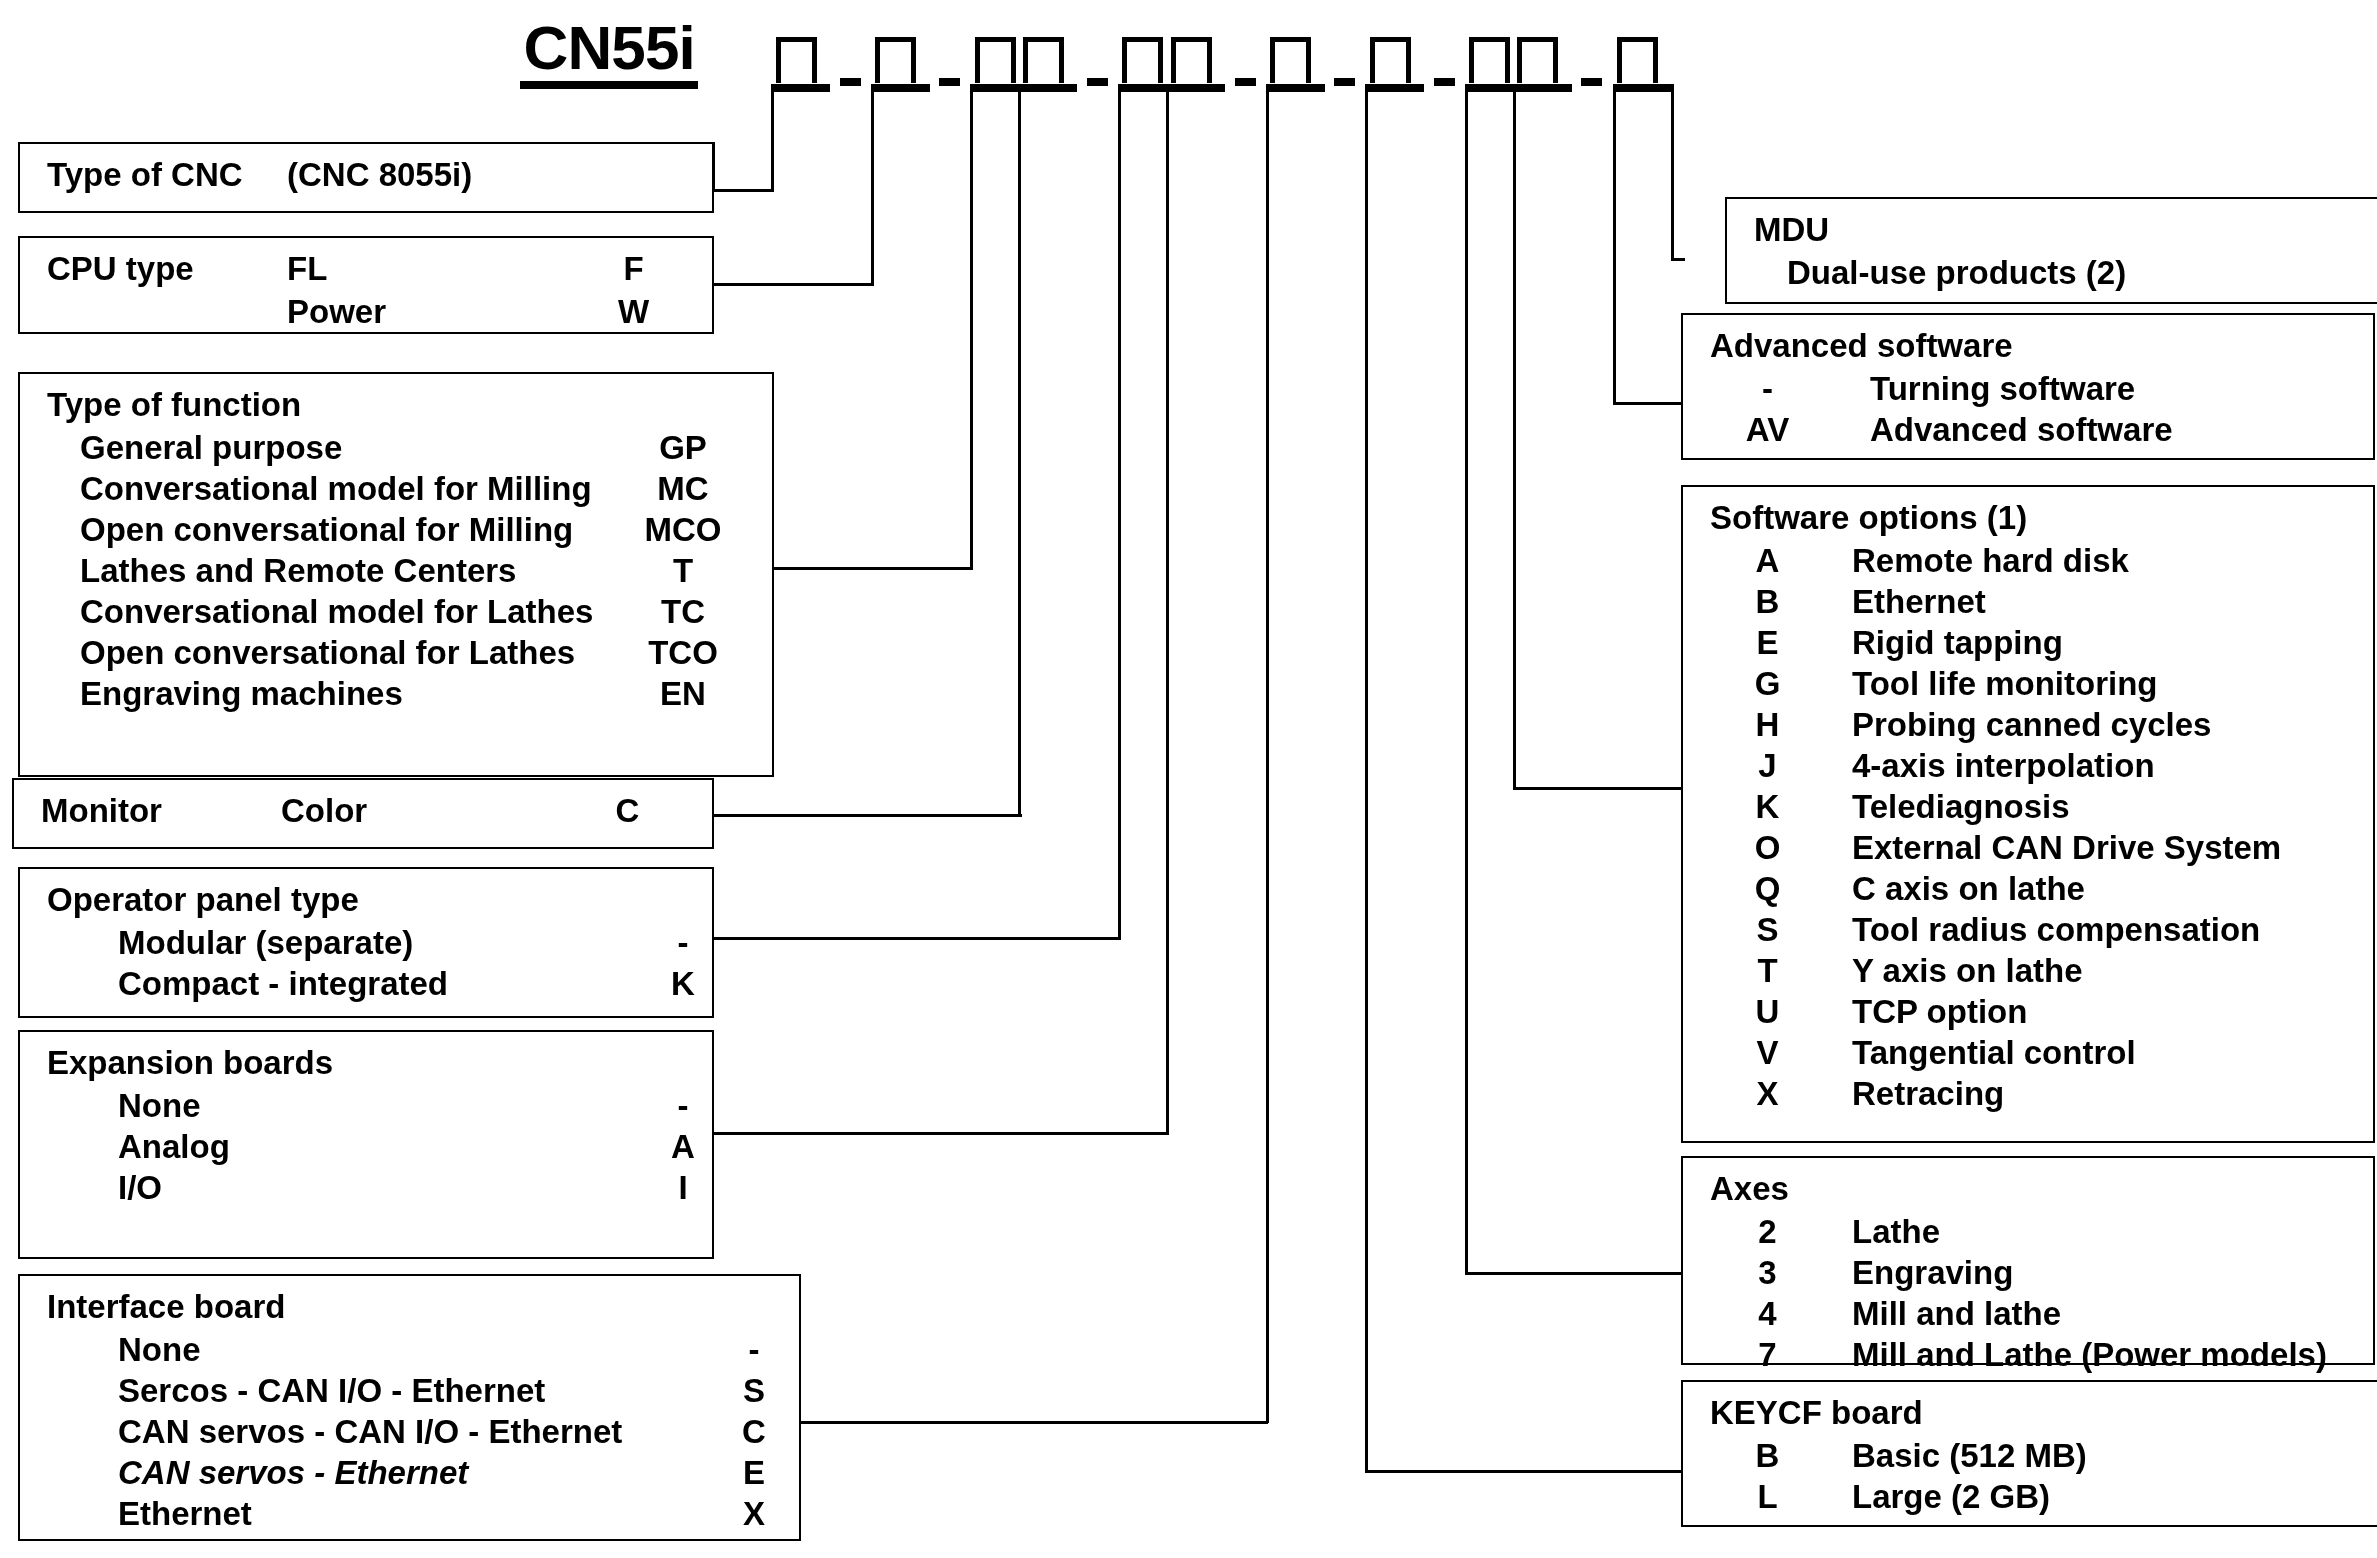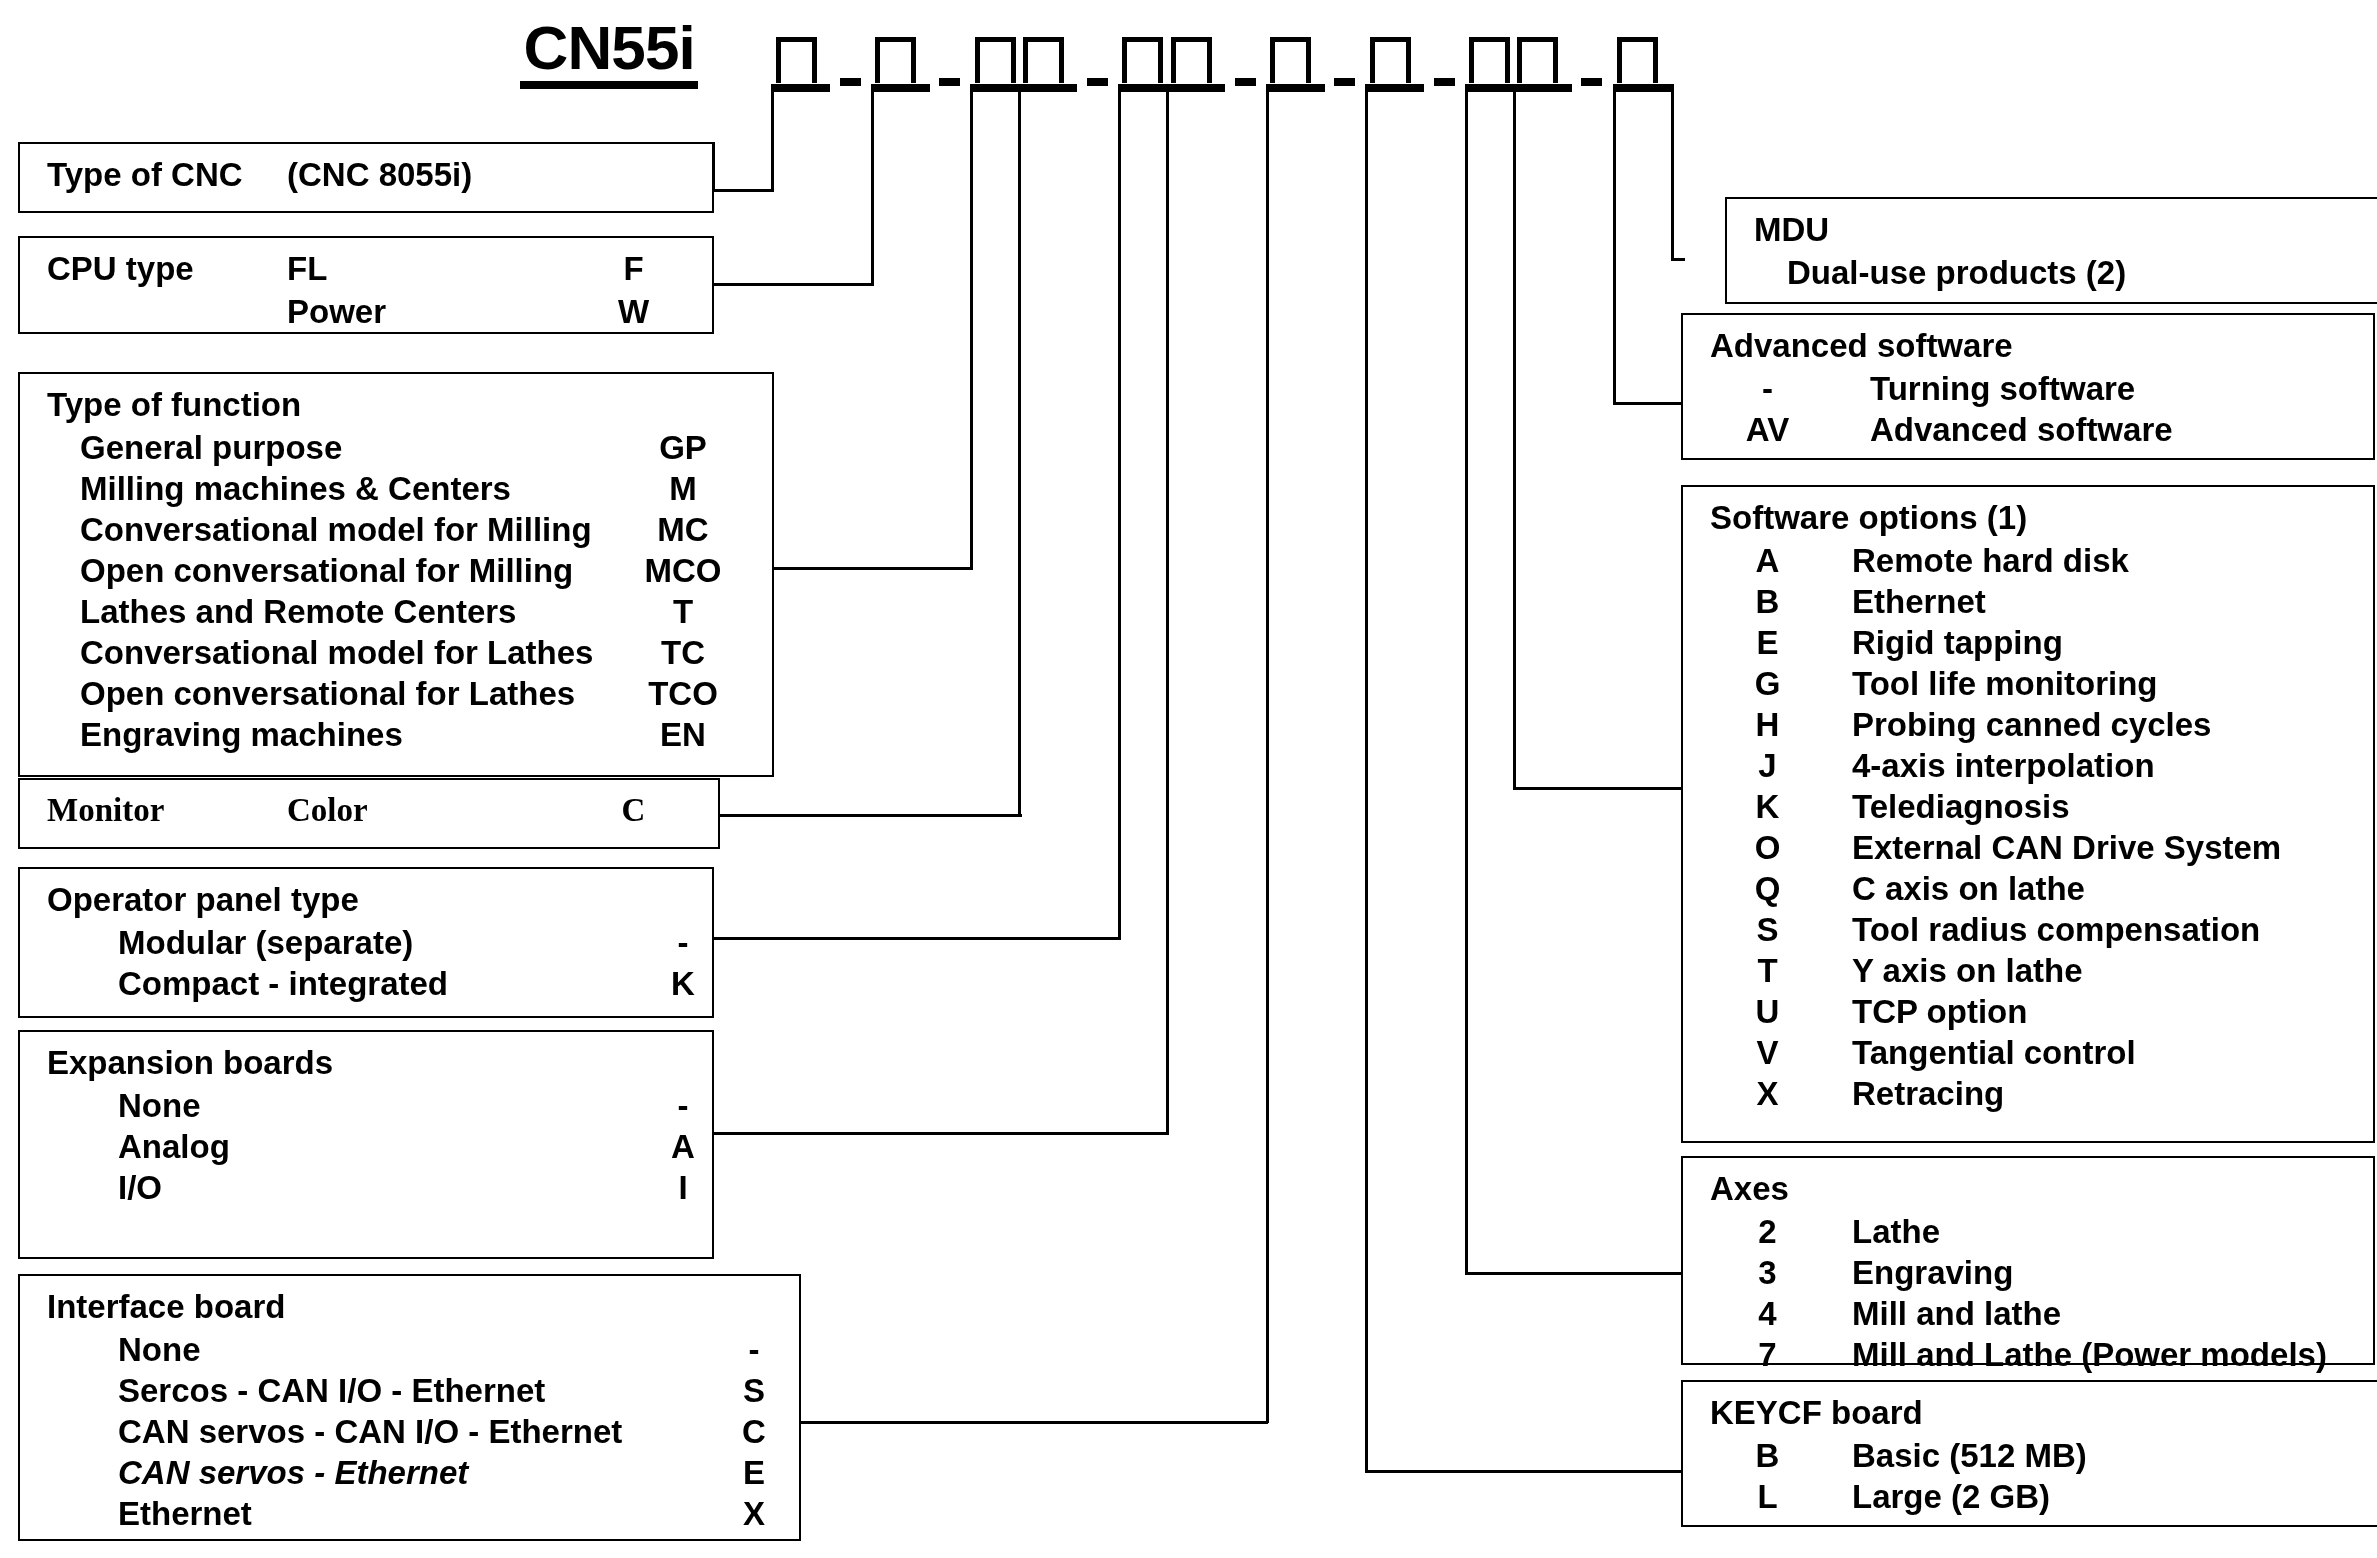--- a/index.html
+++ b/index.html
@@ -219,24 +219,20 @@
     </div>
   </div>
 
   <div class="ibox left-list" style="left:18px;top:360px;width:756px;height:405px;margin-top:12px;">
     <div class="head">Type of function</div>
     <div class="row">
         <span class="lbl">General purpose</span>
         <span class="code">GP</span>
       </div>
     <div class="row">
-        <span class="lbl">Milling machines &amp; Centers</span>
-        <span class="code">M</span>
-      </div>
-    <div class="row">
         <span class="lbl">Conversational model for Milling</span>
         <span class="code">MC</span>
       </div>
     <div class="row">
         <span class="lbl">Open conversational for Milling</span>
         <span class="code">MCO</span>
       </div>
     <div class="row">
         <span class="lbl">Lathes and Remote Centers</span>
         <span class="code">T</span>
@@ -248,21 +244,21 @@
     <div class="row">
         <span class="lbl">Open conversational for Lathes</span>
         <span class="code">TCO</span>
       </div>
     <div class="row">
         <span class="lbl">Engraving machines</span>
         <span class="code">EN</span>
       </div>
   </div>
 
-  <div class="ibox" style="left:18px;top:778px;width:702px;height:71px;font-family:Liberation Serif, serif;">
+  <div class="ibox" style="left:12px;top:778px;width:702px;height:71px;">
     <div class="inline-row">
       <span class="a">Monitor</span>
       <span class="b">Color</span>
       <span class="c">C</span>
     </div>
   </div>
 
   <div class="ibox left-list" style="left:18px;top:867px;width:696px;height:151px;">
     <div class="head">Operator panel type</div>
     <div class="row" style="padding-left:98px;">

